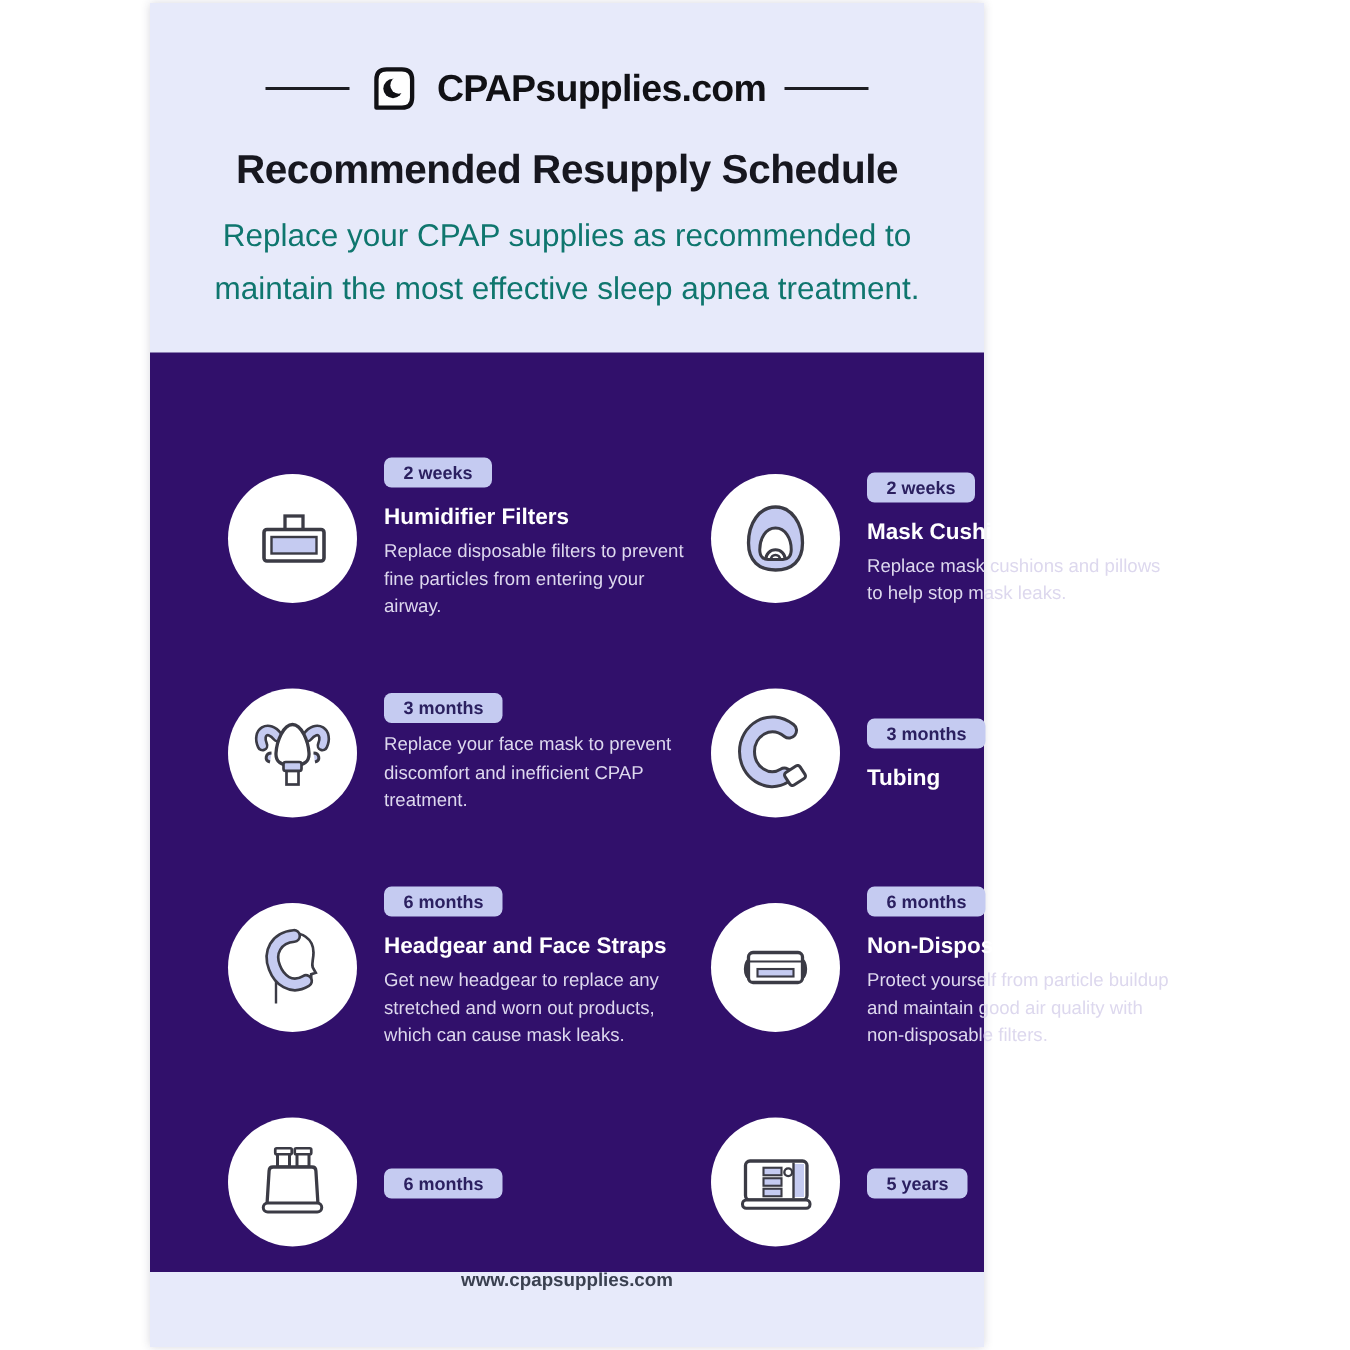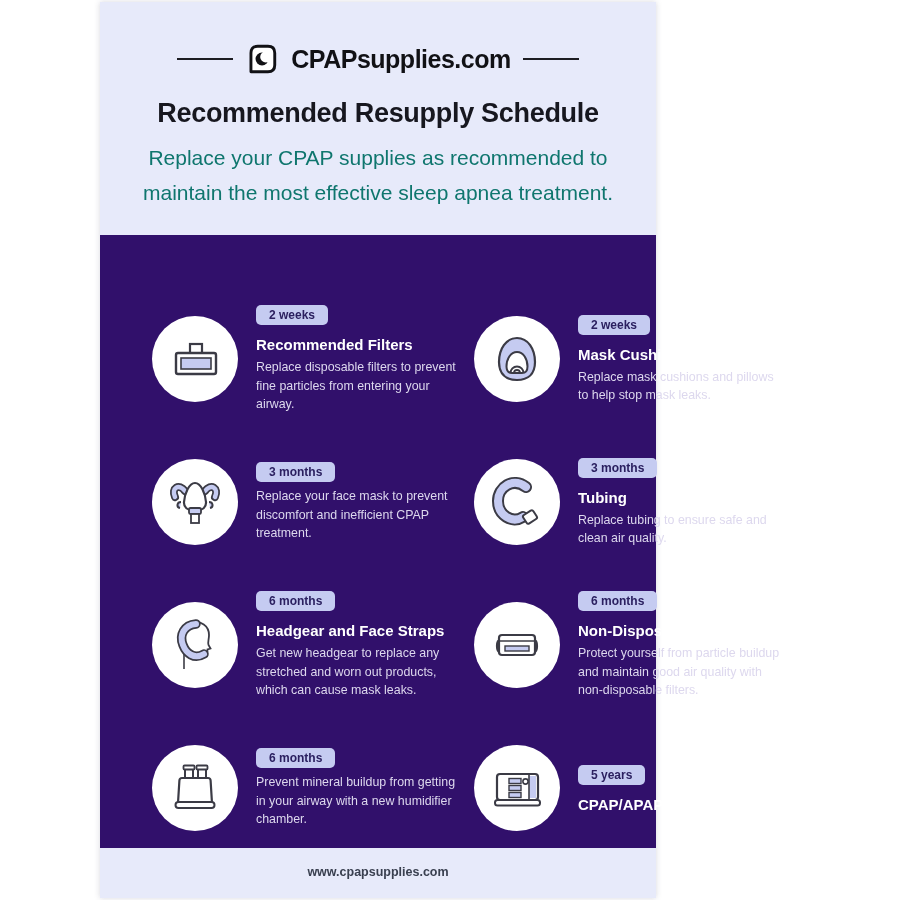--- a/index.html
+++ b/index.html
@@ -23,21 +23,21 @@
   .circle { flex:0 0 auto; width:86px; height:86px; background:#ffffff; border-radius:50%;
             display:flex; align-items:center; justify-content:center; }
   .info { width:215px; padding-top:2px; }
   .badge { display:inline-block; background:#c5cbf1; color:#2b2060; font-size:12px; font-weight:bold;
            padding:3px 13px; border-radius:5px; }
   .item-title { margin-top:11px; font-size:15px; font-weight:bold; color:#ffffff; }
   .item-desc { margin-top:5px; max-width:202px; font-size:12.4px; line-height:1.48; color:#ddd8ee; }
 
   
   .footer { position:absolute; bottom:0; left:0; width:100%; height:52px;
-            display:flex; align-items:center; justify-content:center; }
+            display:flex; align-items:flex-start; justify-content:center; }
   .footer-url { font-size:12.5px; font-weight:bold; color:#3a4050; }
 
   .icon-svg { display:block; }
 </style>
 </head>
 <body>
 
 <div class="page">
   <div class="doc">
 
@@ -64,21 +64,21 @@
         <div class="item">
           <div class="circle">
             <svg class="icon-svg" width="56" height="56" viewBox="0 0 56 56">
               <rect x="23" y="13" width="12" height="10" fill="#ffffff" stroke="#3b3b45" stroke-width="2.2"></rect>
               <rect x="9" y="22" width="40" height="21" rx="2" fill="#ffffff" stroke="#3b3b45" stroke-width="2.4"></rect>
               <rect x="14" y="27" width="30" height="11" fill="#c5cbf1" stroke="#3b3b45" stroke-width="1.6"></rect>
             </svg>
           </div>
           <div class="info">
             <span class="badge">2 weeks</span>
-            <div class="item-title">Recommended Filters</div>
+            <div class="item-title">Humidifier Filters</div>
             <p class="item-desc">Replace disposable filters to prevent fine particles from entering your airway.</p>
           </div>
         </div>
 
         <div class="item">
           <div class="circle">
             <svg class="icon-svg" width="56" height="56" viewBox="0 0 56 56">
               <path d="M28 7 C17 7 10 18 10 31 C10 43 17 49 28 49 C39 49 46 43 46 31 C46 18 39 7 28 7 Z" fill="#c5cbf1" stroke="#3b3b45" stroke-width="2.2"></path>
               <path d="M28 21 C21.5 21 17.5 28 17.5 35.5 C17.5 40 20 42 23 42 L33 42 C36 42 38.5 40 38.5 35.5 C38.5 28 34.5 21 28 21 Z" fill="#ffffff" stroke="#3b3b45" stroke-width="2"></path>
               <path d="M21.5 42 A6.5 6.5 0 0 1 34.5 42" fill="none" stroke="#3b3b45" stroke-width="2"></path>
@@ -116,21 +116,20 @@
           <div class="circle">
             <svg class="icon-svg" width="56" height="56" viewBox="0 0 56 56">
               <path d="M37 13 C24 3 9 13 9 27 C9 41 23 50 34 43" fill="none" stroke="#3b3b45" stroke-width="12" stroke-linecap="round"></path>
               <path d="M37 13 C24 3 9 13 9 27 C9 41 23 50 34 43" fill="none" stroke="#c5cbf1" stroke-width="8" stroke-linecap="round"></path>
               <rect x="35" y="38" width="12" height="10" rx="2" transform="rotate(-33 41 43)" fill="#ffffff" stroke="#3b3b45" stroke-width="2"></rect>
             </svg>
           </div>
           <div class="info">
             <span class="badge">3 months</span>
             <div class="item-title">Tubing</div>
-            <p class="item-desc">Replace tubing to ensure safe and clean air quality.</p>
           </div>
         </div>
 
         <div class="item">
           <div class="circle">
             <svg class="icon-svg" width="56" height="56" viewBox="0 0 56 56">
               <path d="M17 30 L17 52" fill="none" stroke="#3b3b45" stroke-width="1.6"></path>
               <path d="M24 6 C34 3 42 9 42 18 C42 23 40.5 25 41.5 28 L43.5 31.5 L40.5 32.5 C40.7 36 40 38 36.5 37.8 C34 37.7 31 36.8 28.5 39.5" fill="none" stroke="#3b3b45" stroke-width="1.8" stroke-linecap="round"></path>
               <path d="M29 7 C17 8 12 18 16 28 C19 36 27 43 37 37" fill="none" stroke="#3b3b45" stroke-width="9.5" stroke-linecap="round"></path>
               <path d="M29 7 C17 8 12 18 16 28 C19 36 27 43 37 37" fill="none" stroke="#c5cbf1" stroke-width="6" stroke-linecap="round"></path>
@@ -166,40 +165,38 @@
               <rect x="18" y="8" width="8" height="10" fill="#ffffff" stroke="#3b3b45" stroke-width="2"></rect>
               <rect x="31" y="8" width="8" height="10" fill="#ffffff" stroke="#3b3b45" stroke-width="2"></rect>
               <rect x="16.5" y="5.5" width="11" height="4" rx="1" fill="#ffffff" stroke="#3b3b45" stroke-width="1.8"></rect>
               <rect x="29.5" y="5.5" width="11" height="4" rx="1" fill="#ffffff" stroke="#3b3b45" stroke-width="1.8"></rect>
               <path d="M15 18 L41 18 C42.5 18 43.5 19 43.6 20.5 L45 43 L11 43 L12.4 20.5 C12.5 19 13.5 18 15 18 Z" fill="#ffffff" stroke="#3b3b45" stroke-width="2.2" stroke-linejoin="round"></path>
               <rect x="8.5" y="42" width="39" height="6" rx="3" fill="#ffffff" stroke="#3b3b45" stroke-width="2"></rect>
             </svg>
           </div>
           <div class="info">
             <span class="badge">6 months</span>
-            <p class="item-desc">Prevent mineral buildup from getting in your airway with a new humidifier chamber.</p>
           </div>
         </div>
 
         <div class="item">
           <div class="circle">
             <svg class="icon-svg" width="56" height="56" viewBox="0 0 56 56">
               <rect x="8" y="14" width="41" height="26" rx="3" fill="#ffffff" stroke="#3b3b45" stroke-width="2.2"></rect>
               <rect x="40" y="16" width="7" height="22" fill="#c5cbf1"></rect>
               <path d="M40 15 L40 39" stroke="#3b3b45" stroke-width="1.6"></path>
               <rect x="20" y="18.5" width="12" height="5" fill="#c5cbf1" stroke="#3b3b45" stroke-width="1.4"></rect>
               <rect x="20" y="25.5" width="12" height="5" fill="#c5cbf1" stroke="#3b3b45" stroke-width="1.4"></rect>
               <rect x="20" y="32.5" width="12" height="5" fill="#c5cbf1" stroke="#3b3b45" stroke-width="1.4"></rect>
               <circle cx="36.5" cy="21.5" r="2.6" fill="#ffffff" stroke="#3b3b45" stroke-width="1.6"></circle>
               <rect x="6" y="40" width="45" height="5.5" rx="2.5" fill="#ffffff" stroke="#3b3b45" stroke-width="2"></rect>
             </svg>
           </div>
           <div class="info">
             <span class="badge">5 years</span>
-            <div class="item-title">CPAP/APAP Machine</div>
           </div>
         </div>
 
       </div>
     </div>
 
     <div class="footer">
       <span class="footer-url">www.cpapsupplies.com</span>
     </div>
 

